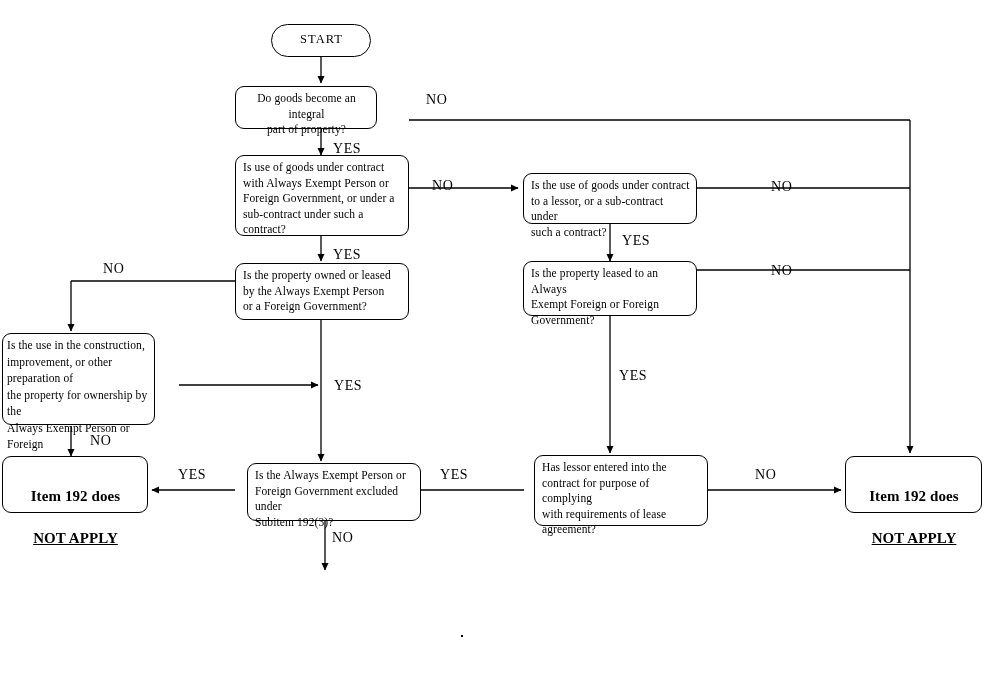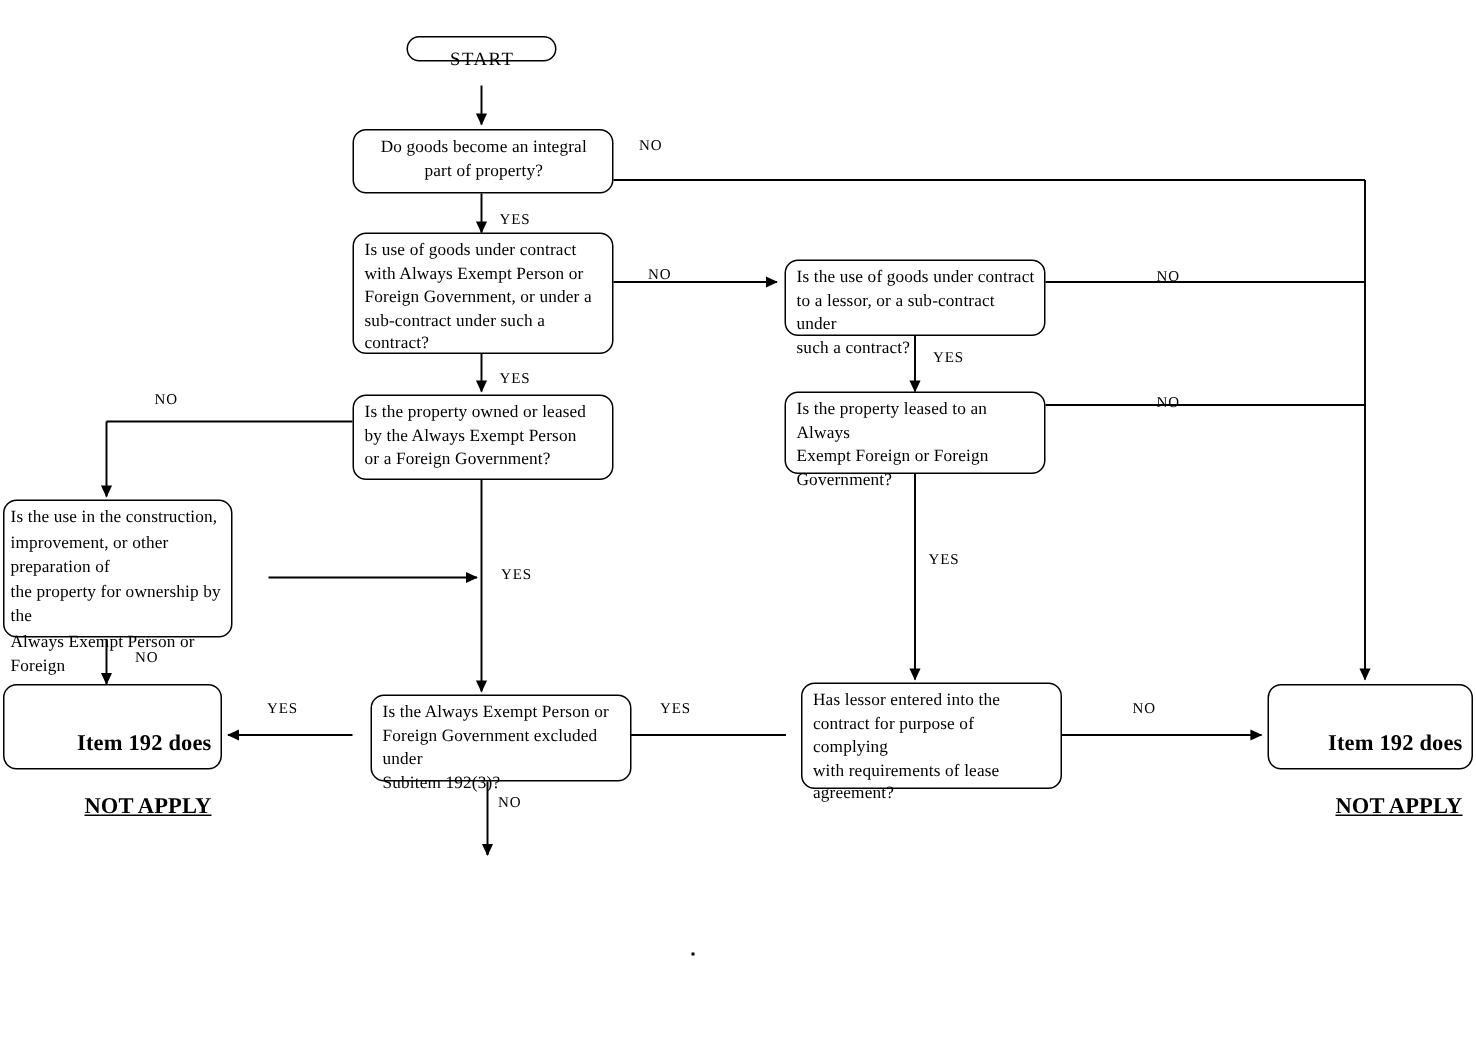--- a/index.html
+++ b/index.html
@@ -49,42 +49,42 @@
   }
   .node.centered .txt {
     text-align: center;
   }
   .node.terminal {
     font-weight: bold;
     font-size: 15px;
     line-height: 21px;
   }
   .node.terminal .txt {
-    text-align: right;
+    text-align: center;
     padding-top: 8px;
   }
   .node.terminal .u {
     text-decoration: underline;
   }
   .node.start {
     font-size: 12.5px;
     letter-spacing: 1px;
   }
   .node.start .txt {
     text-align: center;
     padding-top: 7px;
   }
   .node.overflowtext .txt {
     padding: 3px 2px 3px 4px;
     line-height: 16.5px;
   }
   .elabel {
     position: absolute;
     font-family: "Liberation Serif", "DejaVu Serif", serif;
-    font-size: 10px;
+    font-size: 14px;
     letter-spacing: 0.6px;
     white-space: nowrap;
     color: #000000;
   }
   .dot {
     position: absolute;
     width: 2px;
     height: 2px;
     background: #000000;
   }
@@ -133,25 +133,25 @@
       <path d="M697,490 L841,490" marker-end="url(#arrow)"></path>
 
       <path d="M524,490 L412,490" marker-end="url(#arrow)"></path>
 
       <path d="M235,490 L152,490" marker-end="url(#arrow)"></path>
 
       <path d="M325,521 L325,570" marker-end="url(#arrow)"></path>
     </g>
   </svg>
 
-  <div class="node pill start centered" style="left:271px; top:24px; width:100px; height:17px;">
+  <div class="node pill start centered" style="left:271px; top:24px; width:100px; height:33px;">
     <span class="txt">START</span>
   </div>
 
-  <div class="node rounded centered" style="left:235px; top:86px; width:174px; height:43px;">
+  <div class="node rounded centered" style="left:235px; top:86px; width:142px; height:43px;">
     <span class="txt">Do goods become an integral
 part of property?</span>
   </div>
 
   <div class="node rounded" style="left:235px; top:263px; width:174px; height:57px;">
     <span class="txt">Is the property owned or leased
 by the Always Exempt Person
 or a Foreign Government?</span>
   </div>
 

